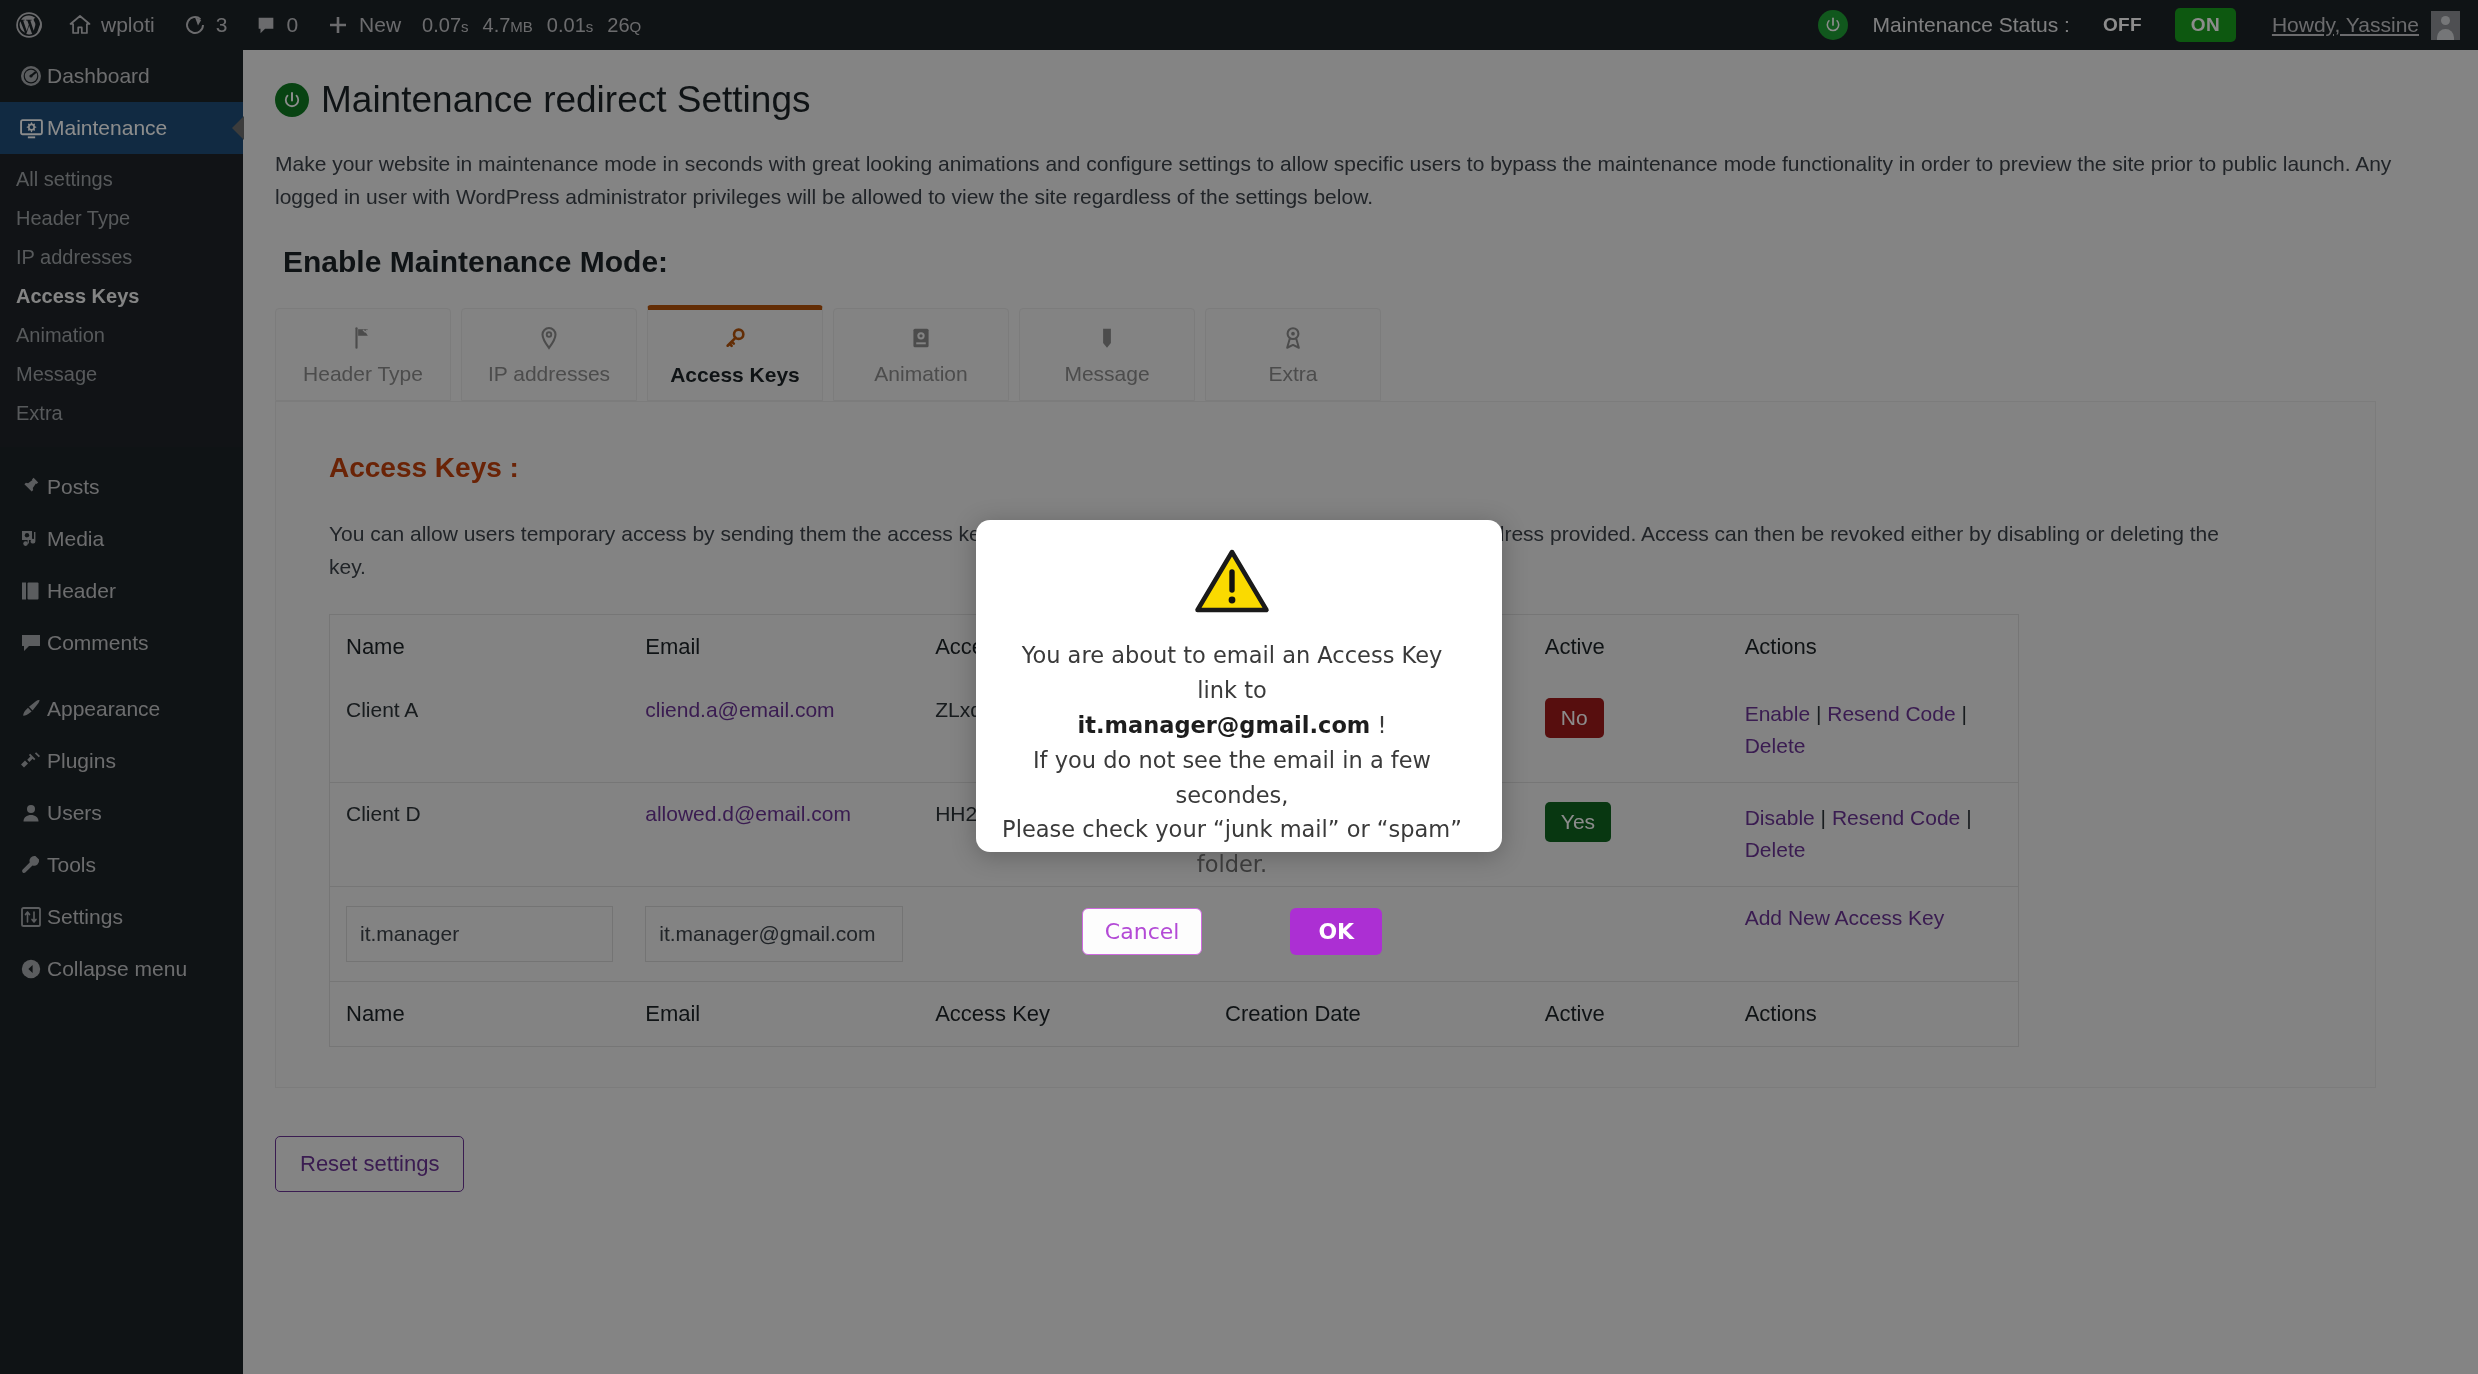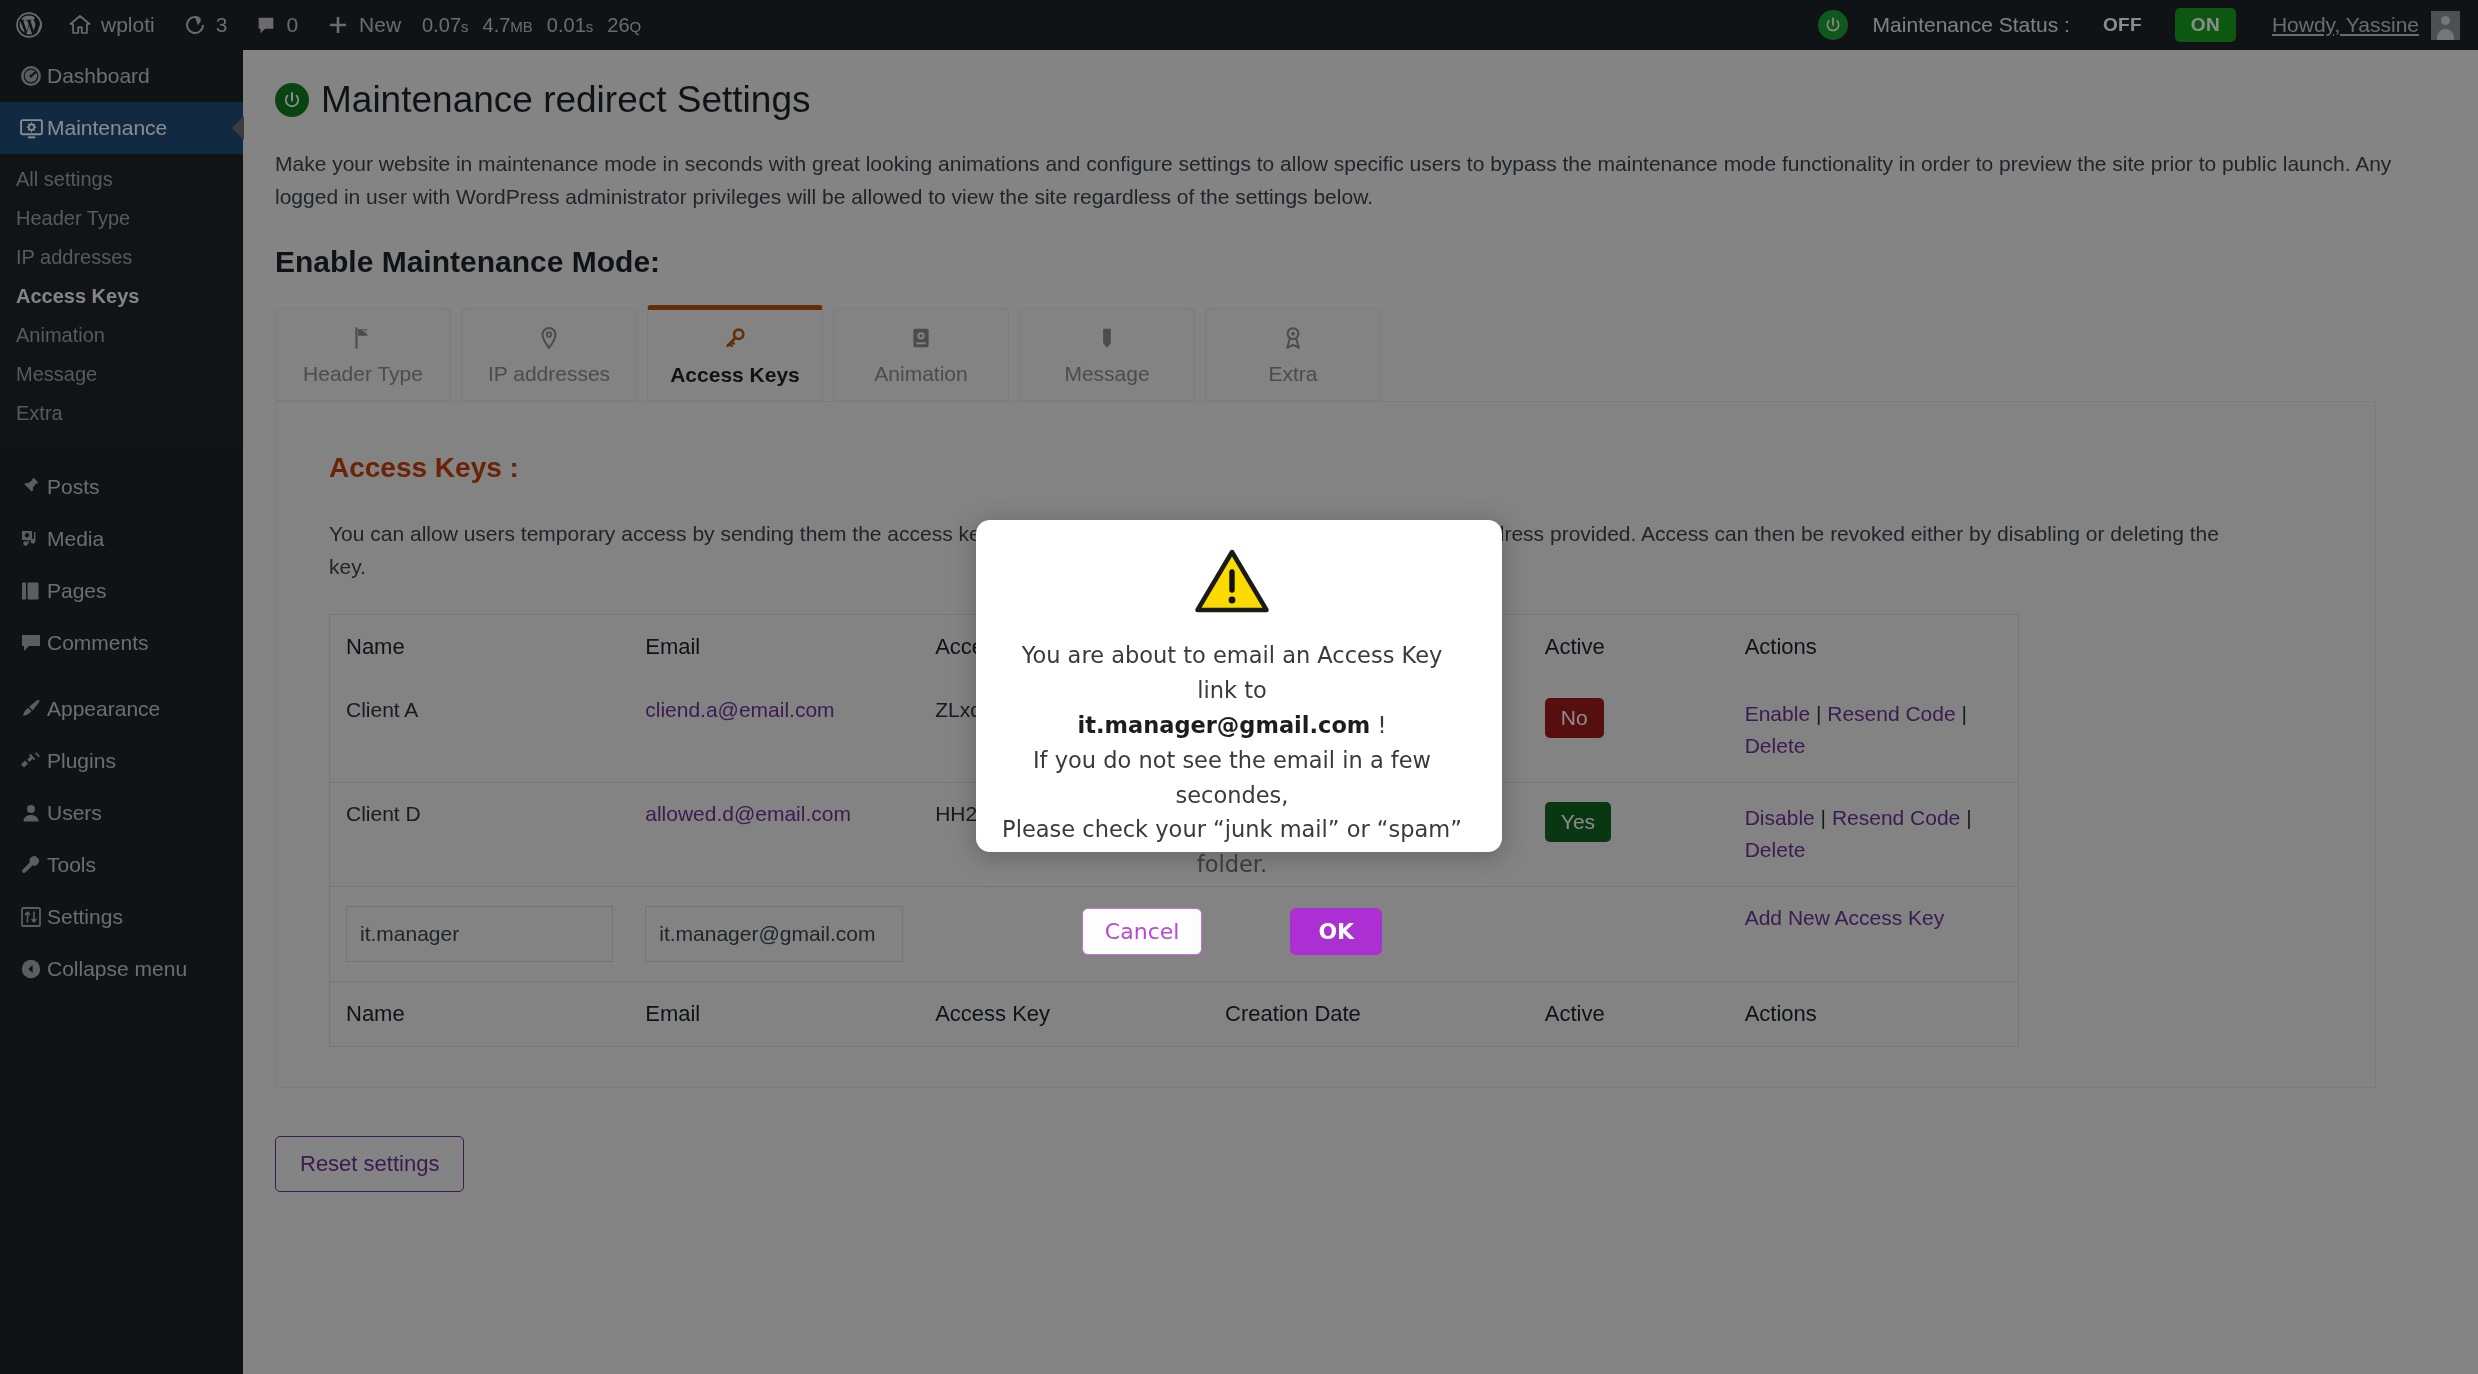--- a/index.html
+++ b/index.html
@@ -98,21 +98,21 @@
   }
   h1.page-title .pt-power {
     width: 34px; height: 34px; border-radius: 50%; background: #0f7a22;
     display: inline-flex; align-items: center; justify-content: center;
   }
   p.intro {
     font-size: 21px; line-height: 1.55; color: #3c434a;
     margin: 0 0 32px 0; max-width: 2180px;
   }
   h2.section-h {
-    font-size: 30px; font-weight: bold; color: #1d2327; margin: 0 0 26px 0;
+    font-size: 30px; font-weight: bold; color: #1d2327; margin: 0 0 26px 8px;
   }
 
   
   .toggle-wrap {
     border: 1px solid #dcdcde; border-radius: 40px;
     width: 505px; height: 75px; display: flex; align-items: center;
     background: transparent; margin-bottom: 44px;
   }
   .toggle-opt {
     flex: 1; height: 73px; display: flex; align-items: center; justify-content: center;
@@ -349,21 +349,21 @@
     </span>
     <span>Media</span>
   </a>
   <a class="menu-item" href="#">
     <span class="mi-icon">
       <svg width="24" height="24" viewBox="0 0 24 24">
           <rect x="3" y="3.5" width="4" height="17" fill="#a7aaad"></rect>
           <rect x="8.5" y="3.5" width="11" height="17" rx="1" fill="#a7aaad"></rect>
         </svg>
     </span>
-    <span>Pages</span>
+    <span>Header</span>
   </a>
   <a class="menu-item" href="#">
     <span class="mi-icon">
       <svg width="24" height="24" viewBox="0 0 24 24">
           <path d="M3 4h18v11H10l-5 5v-5H3z" fill="#a7aaad"></path>
         </svg>
     </span>
     <span>Comments</span>
   </a>
 

